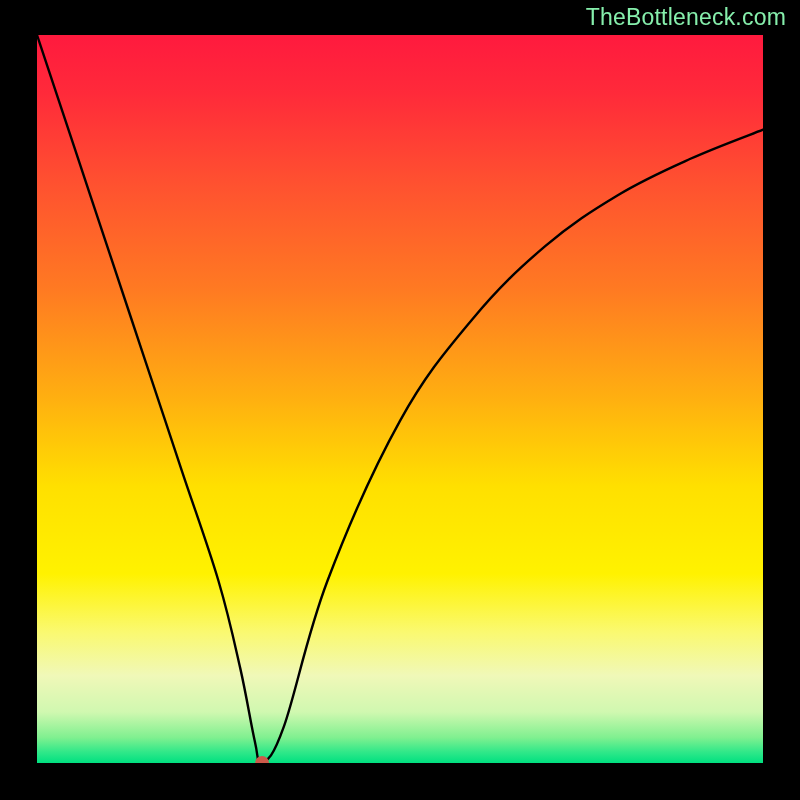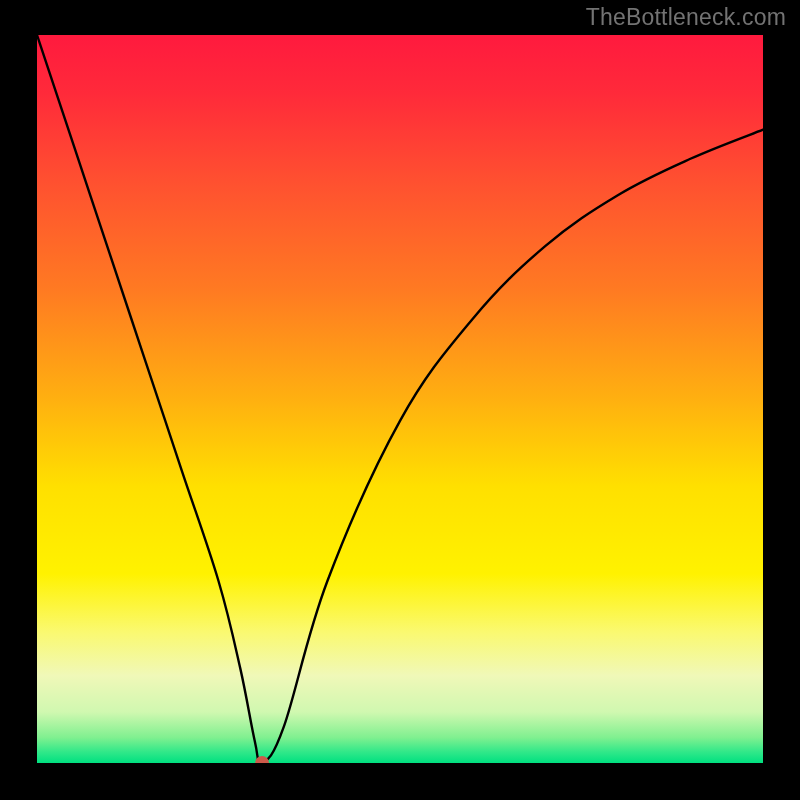--- a/index.html
+++ b/index.html
@@ -14,21 +14,21 @@
   .frame {
     position: relative;
     width: 800px;
     height: 800px;
     background: #000;
   }
   .watermark {
     position: absolute;
     top: 4px;
     right: 14px;
-    color: #737373;
+    color: #86efac;
     font-size: 23px;
     font-weight: 500;
     letter-spacing: 0.2px;
     user-select: none;
   }
   svg {
     position: absolute;
     top: 0;
     left: 0;
   }

